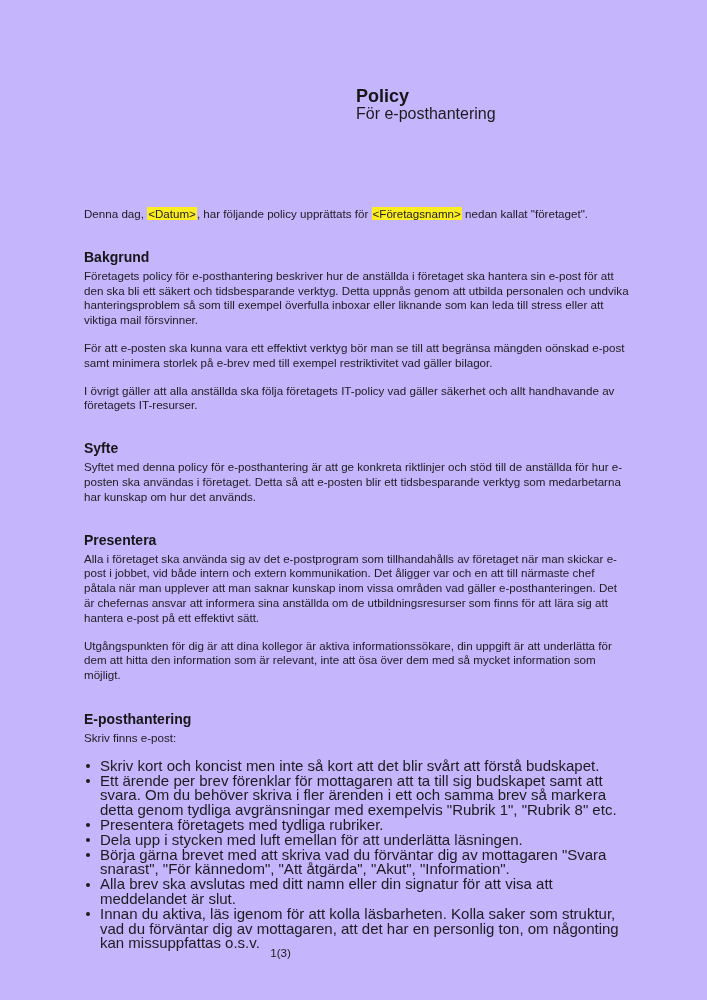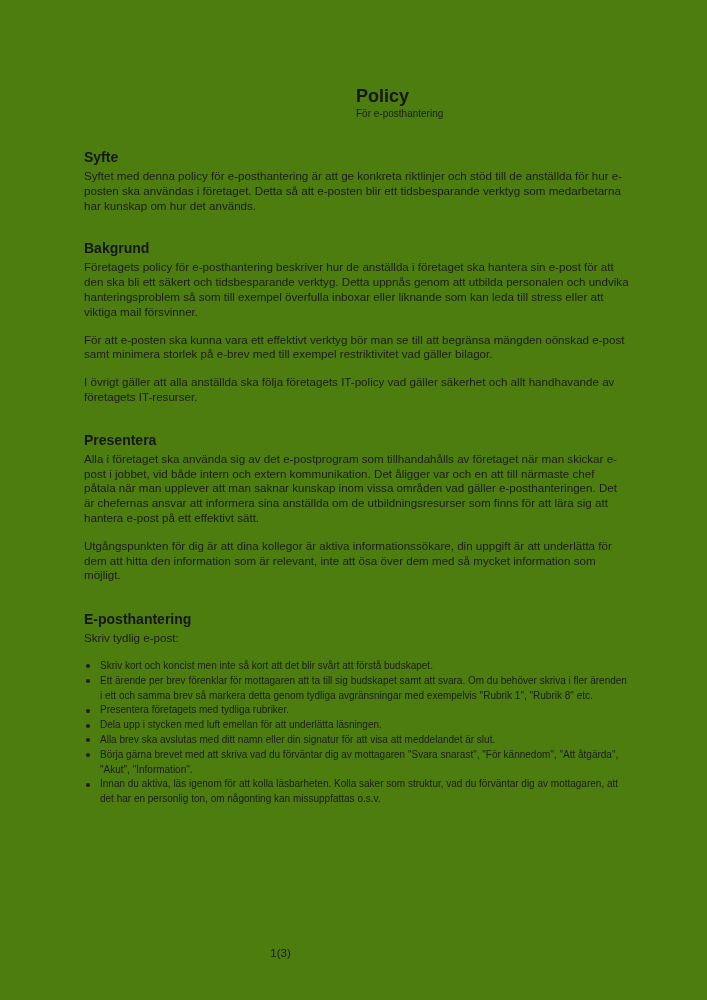--- a/index.html
+++ b/index.html
@@ -5,21 +5,21 @@
 <style>
   html, body {
     margin: 0;
     padding: 0;
     background: #ffffff;
   }
   .page {
     position: relative;
     width: 707px;
     height: 1000px;
-    background: #4d7c0f;
+    background: #c4b5fd;
     font-family: "Liberation Sans", sans-serif;
     color: #1c1c1c;
     overflow: hidden;
   }
   .content {
     position: absolute;
     left: 84px;
     top: 0;
     width: 545px;
   }
@@ -27,21 +27,21 @@
     margin: 86px 0 0 272px;
   }
   .doc-title {
     margin: 0;
     font-size: 18px;
     line-height: 20px;
     font-weight: bold;
     color: #161616;
   }
   .doc-subtitle {
-    font-size: 10px;
+    font-size: 16px;
     line-height: 16px;
     color: #1c1c1c;
   }
   .intro {
     margin: 85px 0 0 0;
     font-size: 11.6px;
     line-height: 14.8px;
   }
   .hl {
     padding: 0 1px;
@@ -58,21 +58,21 @@
   }
   section p {
     margin: 0 0 13px 0;
     font-size: 11.6px;
     line-height: 14.8px;
   }
   ul.bullets {
     list-style: none;
     margin: 12px 0 0 0;
     padding: 0;
-    font-size: 10px;
+    font-size: 15px;
     line-height: 14.8px;
   }
   ul.bullets li {
     position: relative;
     padding-left: 16px;
     margin: 0;
   }
   ul.bullets .dot {
     position: absolute;
     left: 2px;
@@ -97,49 +97,50 @@
 <body>
 
 <div class="page">
   <div class="content">
 
     <header class="title-block">
       <h1 class="doc-title">Policy</h1>
       <div class="doc-subtitle">För e-posthantering</div>
     </header>
 
-
-    <section>
-      <h2>Syfte</h2>
-      <p>Syftet med denna policy för e-posthantering är att ge konkreta riktlinjer och stöd till de anställda för hur e-posten ska användas i företaget. Detta så att e-posten blir ett tidsbesparande verktyg som medarbetarna har kunskap om hur det används.</p>
-    </section>
+    <p class="intro"><span>Denna dag, </span><span class="hl" style="background-color: rgb(252, 238, 33);">&lt;Datum&gt;</span><span>, har följande policy upprättats för </span><span class="hl" style="background-color: rgb(252, 238, 33);">&lt;Företagsnamn&gt;</span><span> nedan kallat "företaget".</span></p>
 
     <section>
       <h2>Bakgrund</h2>
       <p>Företagets policy för e-posthantering beskriver hur de anställda i företaget ska hantera sin e-post för att den ska bli ett säkert och tidsbesparande verktyg. Detta uppnås genom att utbilda personalen och undvika hanteringsproblem så som till exempel överfulla inboxar eller liknande som kan leda till stress eller att viktiga mail försvinner.</p>
       <p>För att e-posten ska kunna vara ett effektivt verktyg bör man se till att begränsa mängden oönskad e-post samt minimera storlek på e-brev med till exempel restriktivitet vad gäller bilagor.</p>
       <p>I övrigt gäller att alla anställda ska följa företagets IT-policy vad gäller säkerhet och allt handhavande av företagets IT-resurser.</p>
+    </section>
+
+    <section>
+      <h2>Syfte</h2>
+      <p>Syftet med denna policy för e-posthantering är att ge konkreta riktlinjer och stöd till de anställda för hur e-posten ska användas i företaget. Detta så att e-posten blir ett tidsbesparande verktyg som medarbetarna har kunskap om hur det används.</p>
     </section>
 
     <section>
       <h2>Presentera</h2>
       <p>Alla i företaget ska använda sig av det e-postprogram som tillhandahålls av företaget när man skickar e-post i jobbet, vid både intern och extern kommunikation. Det åligger var och en att till närmaste chef påtala när man upplever att man saknar kunskap inom vissa områden vad gäller e-posthanteringen. Det är chefernas ansvar att informera sina anställda om de utbildningsresurser som finns för att lära sig att hantera e-post på ett effektivt sätt.</p>
       <p>Utgångspunkten för dig är att dina kollegor är aktiva informationssökare, din uppgift är att underlätta för dem att hitta den information som är relevant, inte att ösa över dem med så mycket information som möjligt.</p>
     </section>
 
     <section class="section-epost">
       <h2>E-posthantering</h2>
-      <p>Skriv tydlig e-post:</p>
+      <p>Skriv finns e-post:</p>
       <ul class="bullets">
         <li><span class="dot"></span><span>Skriv kort och koncist men inte så kort att det blir svårt att förstå budskapet.</span></li>
         <li><span class="dot"></span><span>Ett ärende per brev förenklar för mottagaren att ta till sig budskapet samt att svara. Om du behöver skriva i fler ärenden i ett och samma brev så markera detta genom tydliga avgränsningar med exempelvis "Rubrik 1", "Rubrik 8" etc.</span></li>
         <li><span class="dot"></span><span>Presentera företagets med tydliga rubriker.</span></li>
         <li><span class="dot"></span><span>Dela upp i stycken med luft emellan för att underlätta läsningen.</span></li>
+        <li><span class="dot"></span><span>Börja gärna brevet med att skriva vad du förväntar dig av mottagaren "Svara snarast", "För kännedom", "Att åtgärda", "Akut", "Information".</span></li>
         <li><span class="dot"></span><span>Alla brev ska avslutas med ditt namn eller din signatur för att visa att meddelandet är slut.</span></li>
-        <li><span class="dot"></span><span>Börja gärna brevet med att skriva vad du förväntar dig av mottagaren "Svara snarast", "För kännedom", "Att åtgärda", "Akut", "Information".</span></li>
         <li><span class="dot"></span><span>Innan du aktiva, läs igenom för att kolla läsbarheten. Kolla saker som struktur, vad du förväntar dig av mottagaren, att det har en personlig ton, om någonting kan missuppfattas o.s.v.</span></li>
       </ul>
     </section>
 
   </div>
 
   <footer class="page-footer">
     <span>1(3)</span>
   </footer>
 </div>

